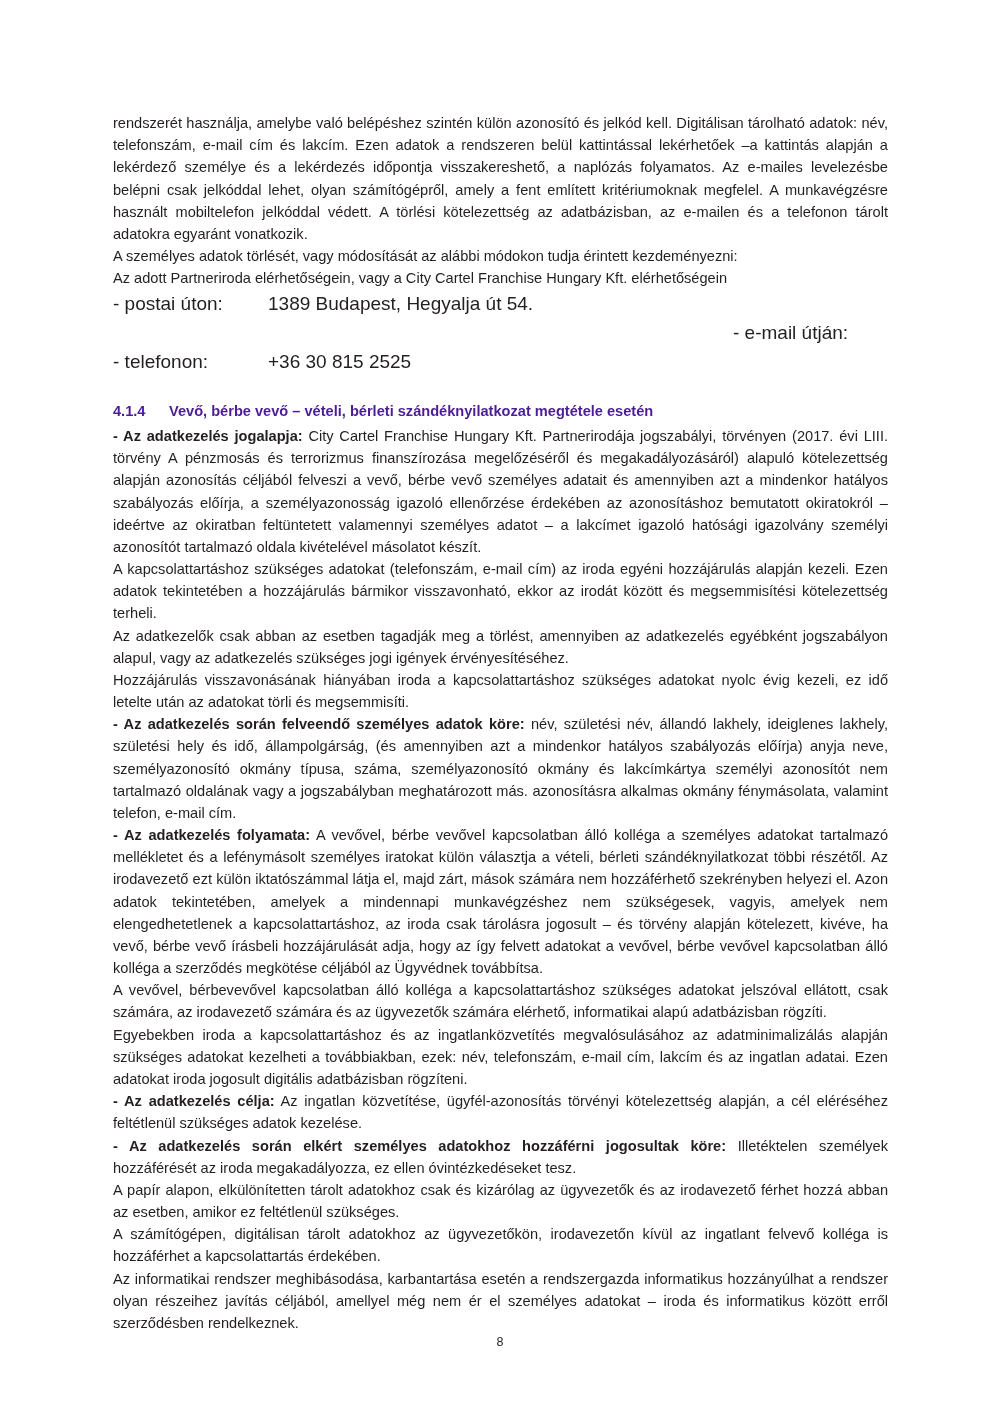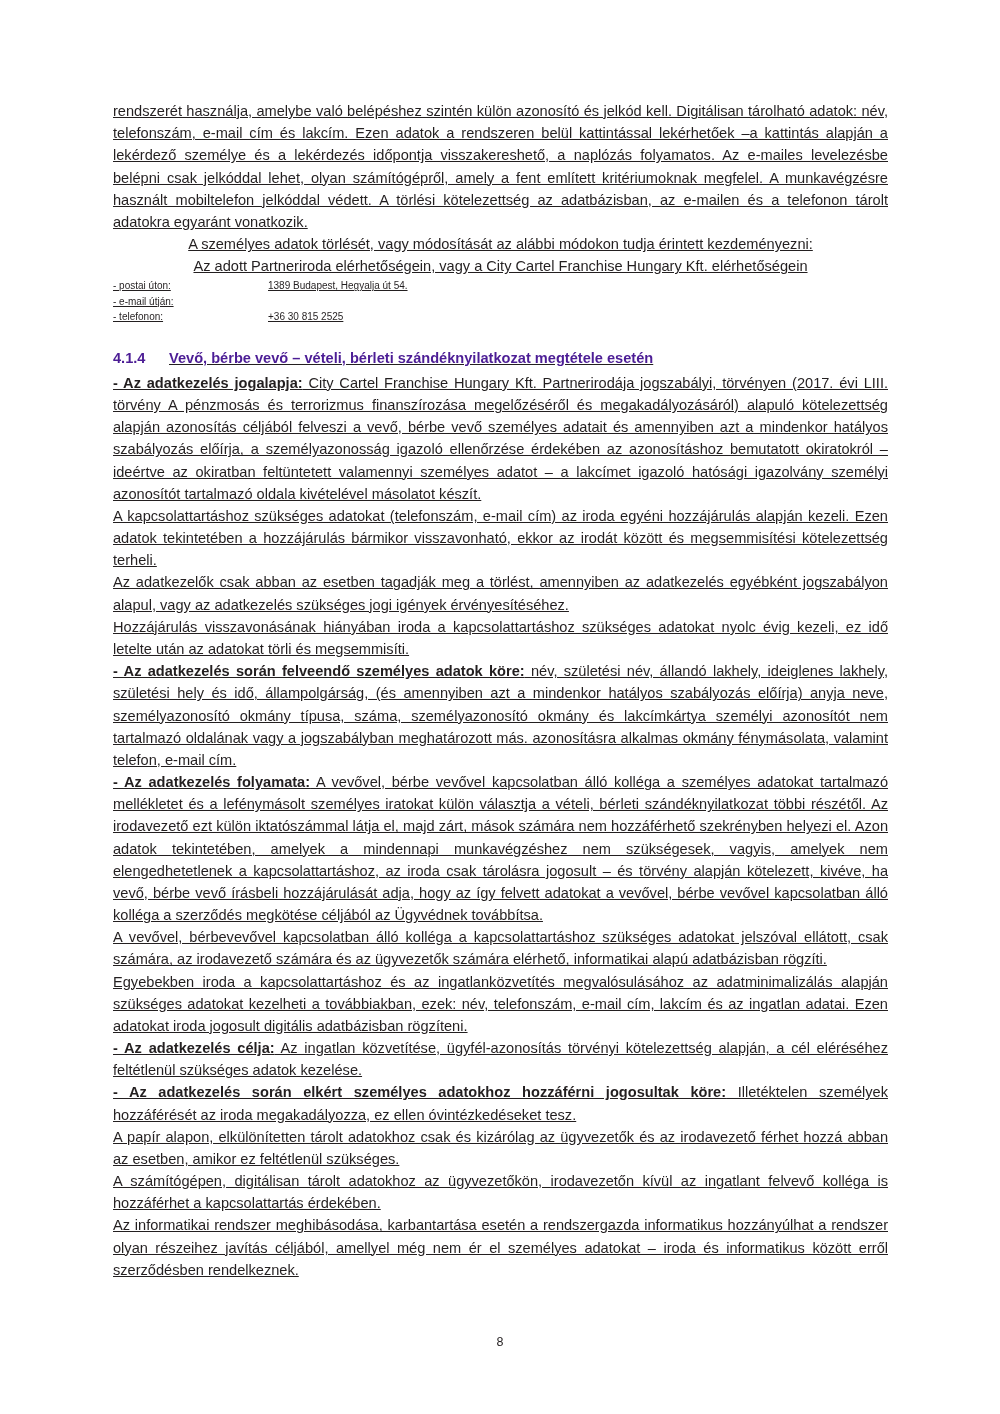--- a/index.html
+++ b/index.html
@@ -29,52 +29,52 @@
     font-weight: bold;
     letter-spacing: 20px;
     pointer-events: none;
     user-select: none;
     z-index: 0;
     white-space: nowrap;
   }
   .content {
     position: absolute;
     left: 113px;
-    top: 100px;
+    top: 112px;
     width: 775px;
     z-index: 2;
-    text-decoration: underline;
   }
   p {
     margin: 0;
     font-size: 14.6px;
     line-height: 1.52;
     text-align: justify;
     text-justify: inter-word;
     color: #231f20;
   }
-  .noj { text-align: center; }
+  .noj { text-align: left; }
   .heading {
     margin-top: 26px;
     margin-bottom: 6px;
     font-weight: bold;
     font-size: 14.6px;
     color: #4c1d95;
   }
   .heading .num {
     display: inline-block;
     width: 56px;
   }
   .contact-list {
     margin-top: 1px;
   }
   .contact-row {
     display: flex;
-    font-size: 10px;
+    font-size: 19px;
     line-height: 1.52;
+    justify-content: flex-end;
   }
   .contact-row .lbl {
     width: 155px;
     flex: 0 0 155px;
   }
   .contact-row .val {
     flex: 1;
   }
   b, .b {
     font-weight: bold;

